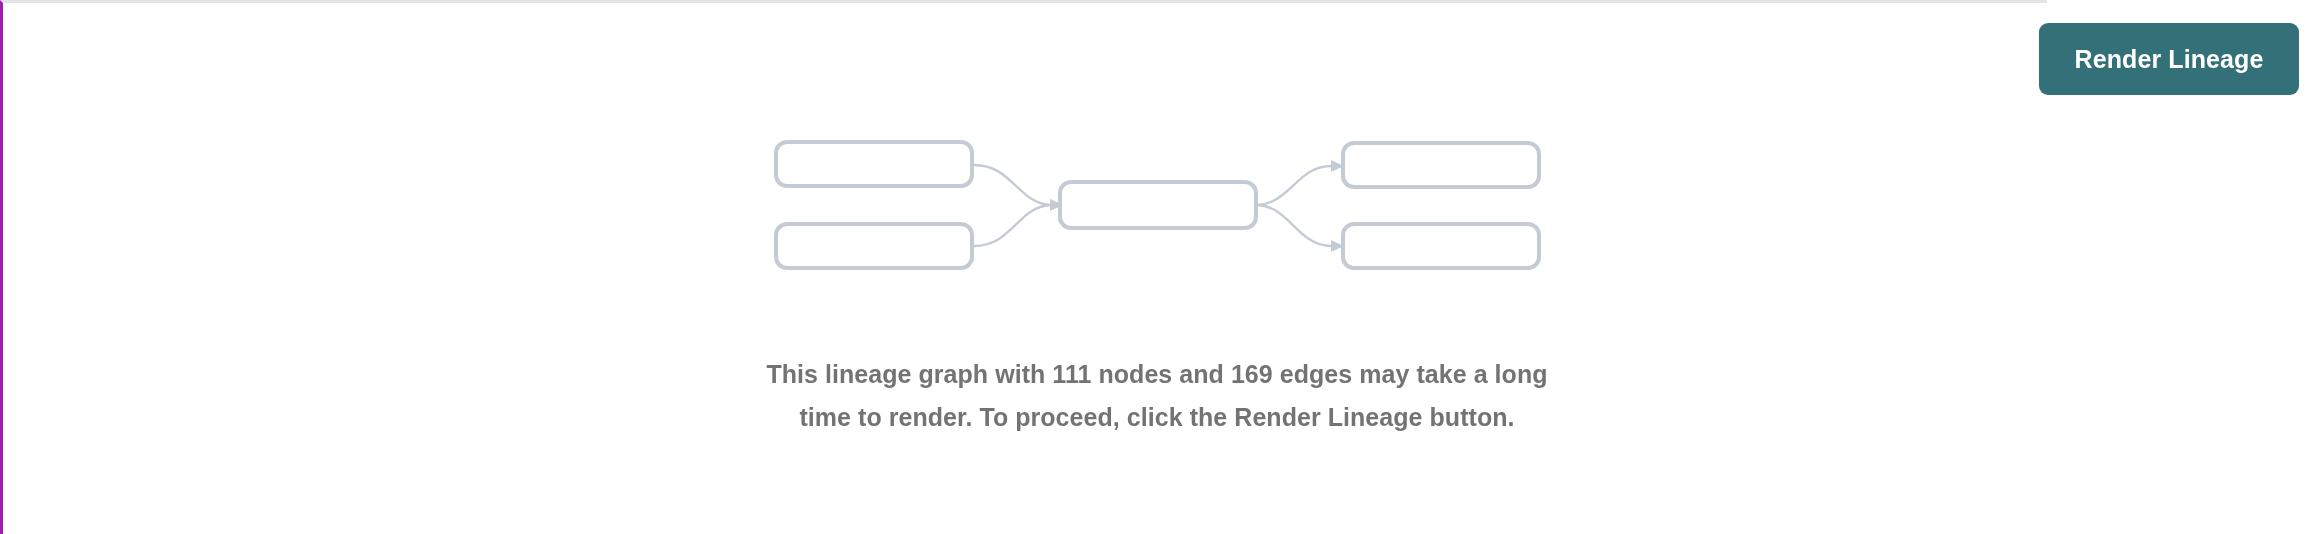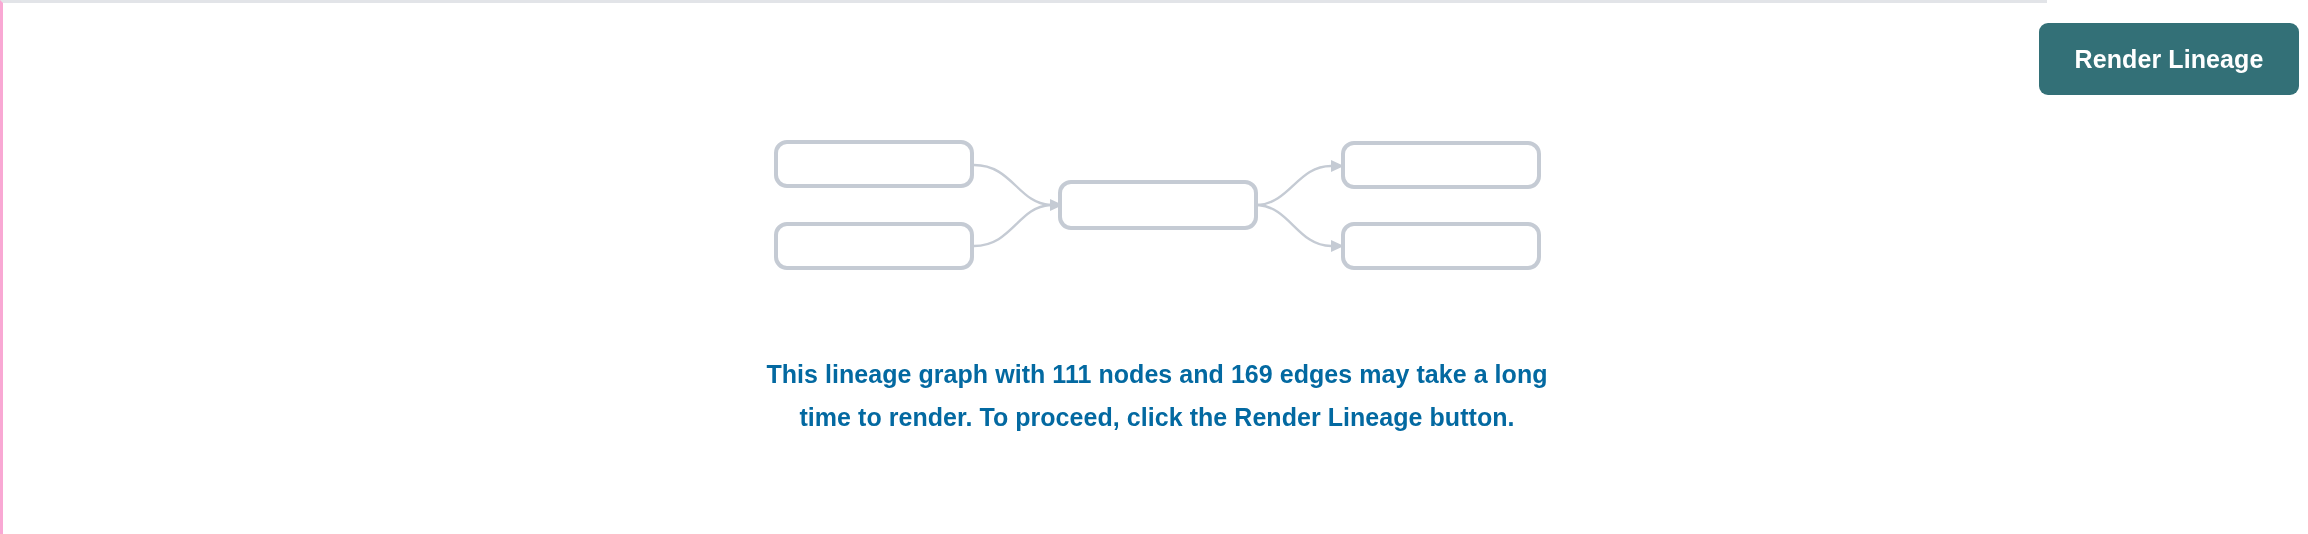--- a/index.html
+++ b/index.html
@@ -15,21 +15,21 @@
     overflow: hidden;
   }
 
   #app-root {
     position: relative;
     width: 2047px;
     height: 534px;
     background: #ffffff;
     box-sizing: border-box;
     border-top: 3px solid #e2e4e8;
-    border-left: 3px solid #f9a8d4;
+    border-left: 3px solid #a21caf;
   }
 
   
   .toolbar {
     position: absolute;
     top: 0;
     left: 0;
     right: 0;
     height: 112px;
   }
@@ -102,21 +102,21 @@
     position: absolute;
     left: 50%;
     transform: translateX(-50%);
     top: 325px;
     width: 800px;
     text-align: center;
     font-family: "Liberation Sans", sans-serif;
     font-size: 25px;
     font-weight: bold;
     line-height: 43px;
-    color: #0369a1;
+    color: #737373;
     letter-spacing: 0.05px;
   }
 </style>
 </head>
 <body>
 
 <div id="app-root">
 
   <div class="toolbar">
     <button class="render-button">Render Lineage</button>

